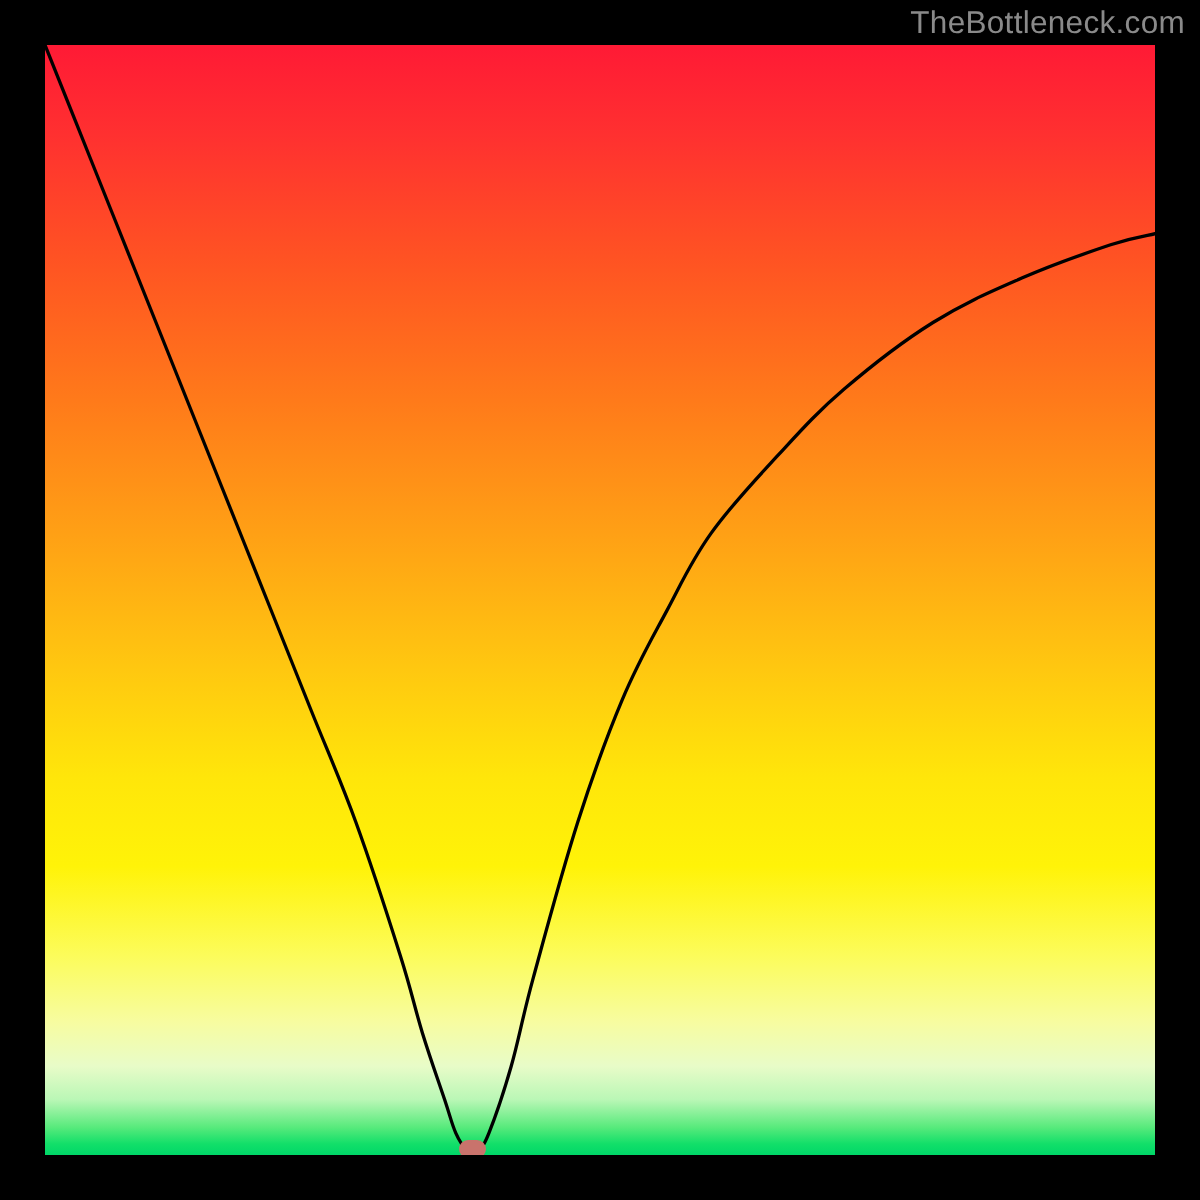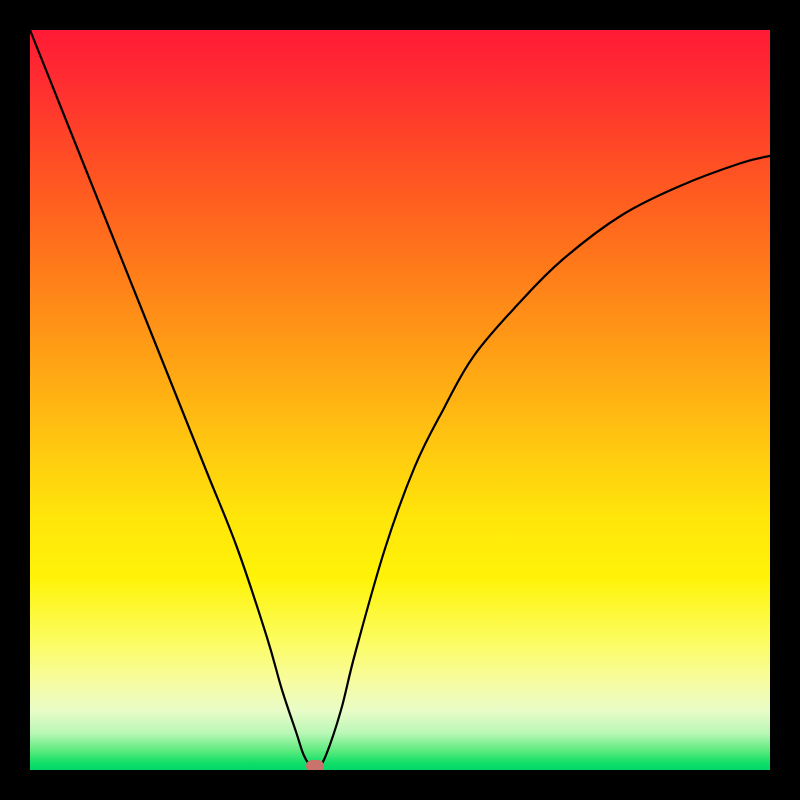--- a/index.html
+++ b/index.html
@@ -65,20 +65,21 @@
     right: 10px;
     color: #8a8a8a;
     font-size: 21px;
     letter-spacing: 0.2px;
   }
 </style>
 </head>
 <body>
 
 <div class="frame">
+  <div class="watermark">TheBottleneck.com</div>
   <div class="plot-area">
     <div class="gradient"></div>
     <svg class="curve" viewBox="0 0 740 740" preserveAspectRatio="none">
       <path id="curve-path" fill="none" stroke="#000" stroke-width="2.2" stroke-linejoin="round" stroke-linecap="round" d="M 0 0 C 5.328 13.32, 18.944000000000003 47.36, 29.6 74 C 40.256 100.64, 48.544000000000004 121.36, 59.2 148 C 69.856 174.64, 78.14399999999999 195.36, 88.8 222 C 99.456 248.64, 107.744 269.36, 118.4 296 C 129.056 322.64, 137.344 343.36, 148 370 C 158.656 396.64, 166.944 417.36, 177.6 444 C 188.256 470.64, 196.544 488.696, 207.20000000000002 518 C 217.85600000000002 547.304, 228.80800000000002 581.492, 236.8 606.8 C 244.792 632.108, 246.27200000000002 641.284, 251.60000000000002 658.6 C 256.928 675.916, 262.404 691.012, 266.4 703 C 270.39599999999996 714.988, 271.136 719.206, 273.8 725.2 C 276.464 731.1940000000001, 278.536 734.302, 281.2 736.3 C 283.864 738.2979999999999, 285.93600000000004 738.2979999999999, 288.6 736.3 C 291.264 734.302, 292.004 735.19, 296 725.2 C 299.996 715.21, 305.472 699.448, 310.8 680.8 C 316.12800000000004 662.1519999999999, 317.608 650.904, 325.6 621.6 C 333.59200000000004 592.296, 344.544 551.3, 355.2 518 C 365.856 484.7, 374.144 461.908, 384.8 436.6 C 395.456 411.29200000000003, 403.744 397.38000000000005, 414.40000000000003 377.40000000000003 C 425.05600000000004 357.42, 430.68 344.248, 444 325.59999999999997 C 457.32 306.95199999999994, 472.41600000000005 291.116, 488.40000000000003 273.8 C 504.384 256.48400000000004, 514.1519999999999 245.38400000000004, 532.8 229.40000000000003 C 551.448 213.41600000000003, 570.688 198.32000000000002, 592 185 C 613.312 171.67999999999998, 629.888 164.72399999999996, 651.2 155.39999999999998 C 672.5120000000001 146.076, 694.4159999999999 138.52800000000002, 710.4 133.20000000000005 C 726.384 127.87200000000006, 734.672 127.13200000000006, 740 125.80000000000007"></path>
     </svg>
     <div class="marker" id="marker" style="left: 284.9px; top: 736.3px;"></div>
   </div>
 </div>
 
 </body></html>

